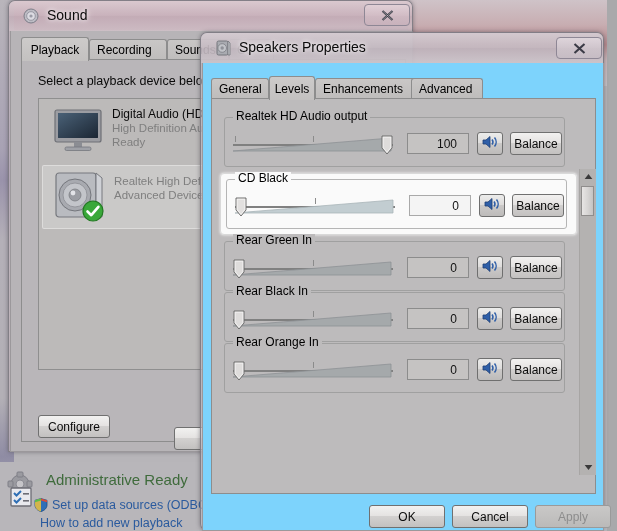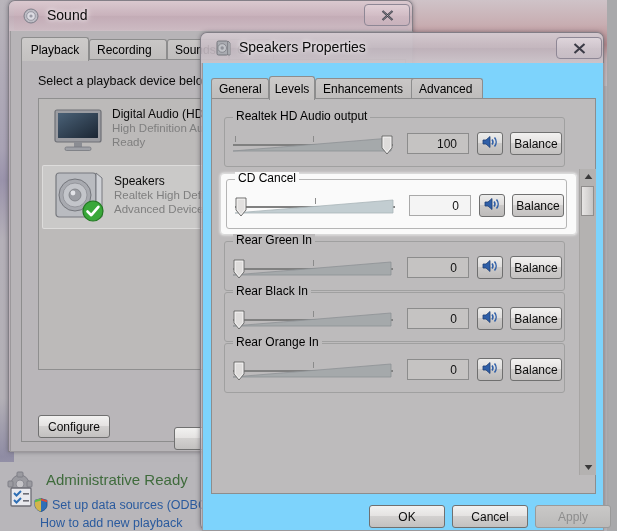--- a/index.html
+++ b/index.html
@@ -214,21 +214,20 @@
               <circle cx="21" cy="23" r="2.4" fill="#e3e4e8"></circle>
             </svg>
             <span style="position:absolute;left:30px;top:30px;">
               <svg width="22" height="22" viewBox="0 0 22 22">
                 <circle cx="11" cy="11" r="10" fill="#3aa83a" stroke="#237a23" stroke-width="1.2"></circle>
                 <path d="M5.5 11.5 L9.3 15.2 L16.4 6.8" stroke="#ffffff" stroke-width="2.6" fill="none" stroke-linecap="round" stroke-linejoin="round"></path>
               </svg>
             </span>
           </span>
           <div style="margin-top:8px;">
-            <div class="devname">Speakers</div>
             <div class="devsub">Realtek High Defini</div>
             <div class="devsub">Advanced Device</div>
           </div>
         </div>
       </div>
 
       <div class="btn" style="position:absolute;left:16px;top:355px;width:72px;height:23px;">Configure</div>
     </div>
 
     <div class="btn" style="position:absolute;left:163px;top:396px;width:72px;height:23px;">O</div>
@@ -302,21 +301,21 @@
               <path d="M12.5 2.5 A7 7 0 0 1 12.5 11.5" stroke="#2f5fa8" stroke-width="1.5" fill="none"></path>
             </svg>
           </span>
         </div>
         <div class="btn" style="position:absolute;left:285px;top:14px;width:52px;height:23px;">Balance</div>
       </div>
 
       <div class="hl-card" style="left:8px;top:74px;width:357px;height:62px;"></div>
 
       <div class="grp" style="left:14px;top:80px;width:341px;height:50px;border-color:#b5b5b5;">
-        <span class="grp-label" style="background:#fafafa;">CD Cancel</span>
+        <span class="grp-label" style="background:#fafafa;">CD Black</span>
         <div class="slider" style="left:8px;top:17px;width:160px;">
           <div class="slider-track" style="width:160px;"></div>
           <div class="slider-wedge">
             <svg width="160" height="15" viewBox="0 0 160 15" preserveAspectRatio="none">
               <path d="M0 14 L158 14 L158 1 Z" fill="#c2cdd1" stroke="#aab5b9" stroke-width="0.8"></path>
             </svg>
           </div>
           <div class="slider-tick" style="left:2px;"></div>
           <div class="slider-tick" style="left:80px;"></div>
           <div class="slider-thumb" style="left:0px;">

